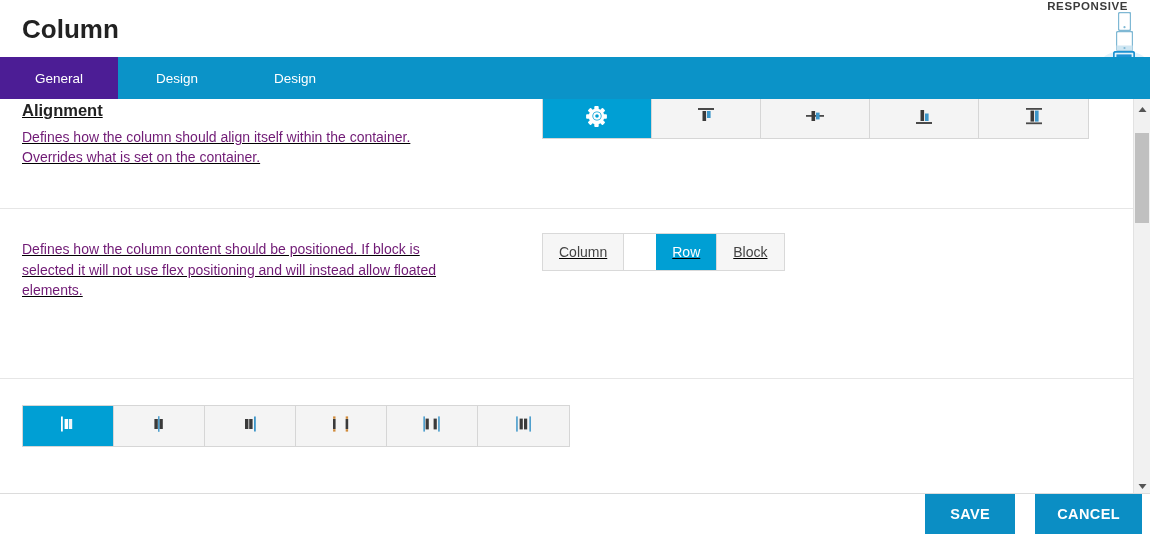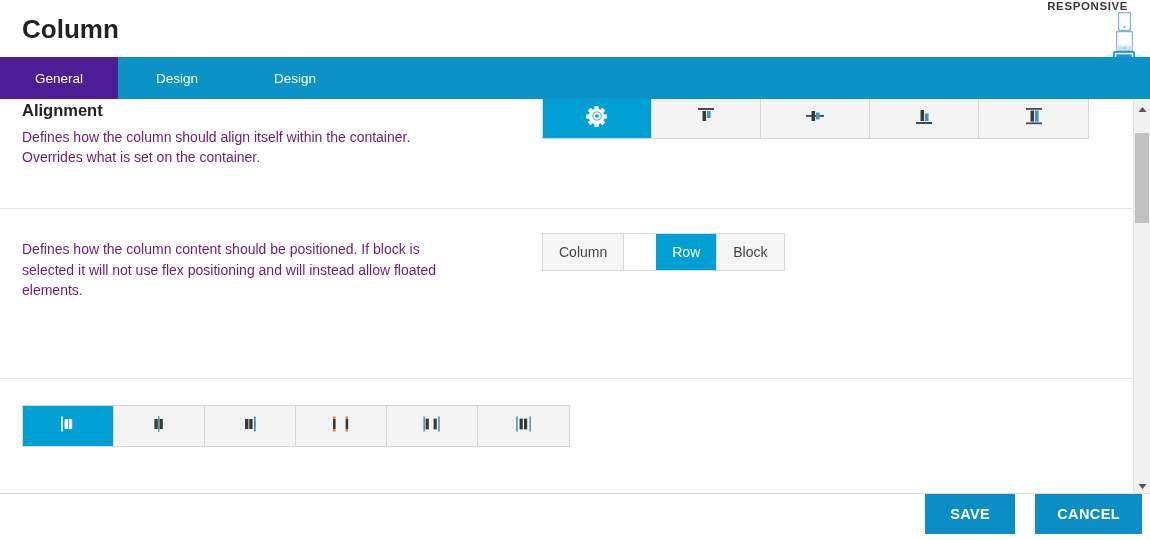--- a/index.html
+++ b/index.html
@@ -124,20 +124,21 @@
     position: relative;
     height: 394px;
     display: flex;
     overflow: hidden;
     background: #ffffff;
   }
   .scroll-content {
     flex: 1 1 auto;
     position: relative;
     overflow: hidden;
+    text-decoration: underline;
   }
 
   .section {
     position: relative;
     display: flex;
     align-items: flex-start;
     padding: 0 20px 0 22px;
     box-sizing: border-box;
     border-bottom: 1px solid #e6e6e6;
   }

